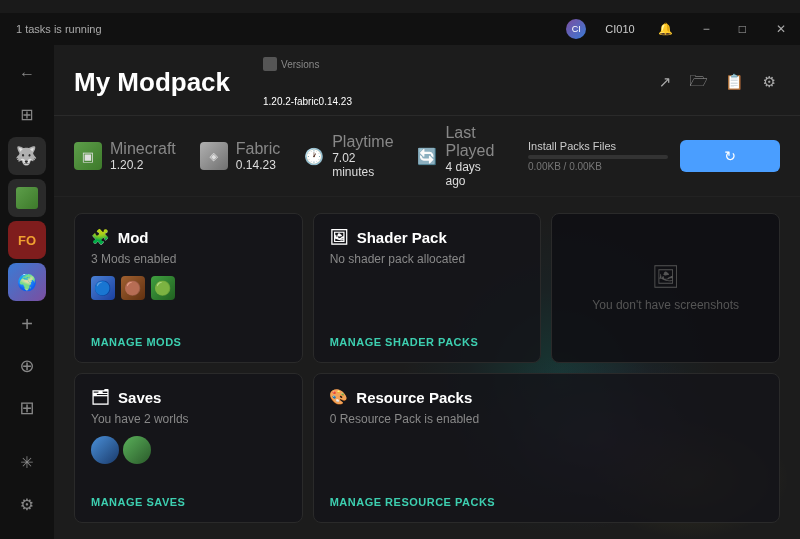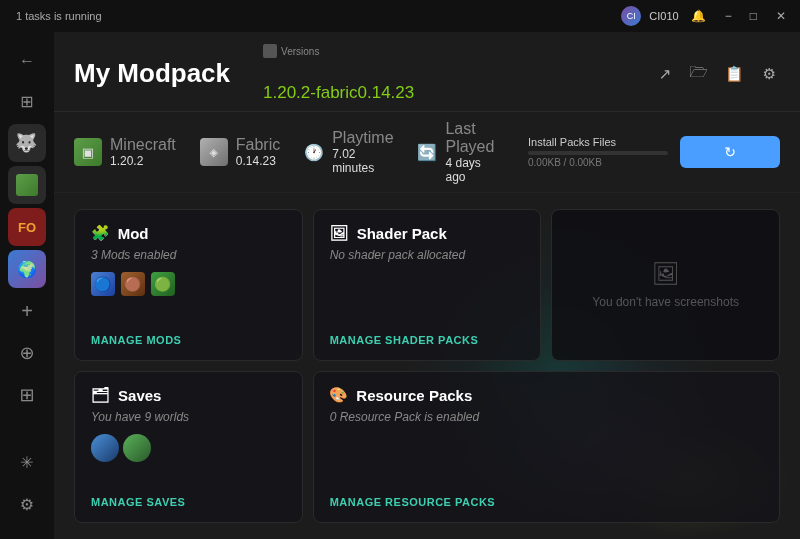--- a/index.html
+++ b/index.html
@@ -14,22 +14,23 @@
       flex-direction: column;
     }
     
     .title-bar {
       height: 32px;
       background: #111;
       display: flex;
       align-items: center;
       justify-content: flex-end;
       padding: 0 8px;
-      gap: 8px;
+      gap: 19px;
       flex-shrink: 0;
+      margin-top: 13px;
     }
     .title-bar-task {
       font-size: 11px;
       color: #aaa;
       margin-right: auto;
       margin-left: 8px;
     }
     .title-bar-avatar {
       width: 20px;
       height: 20px;
@@ -125,22 +126,22 @@
       gap: 25px;
     }
     .header-version-label {
       font-size: 10px;
       color: #888;
       display: flex;
       align-items: center;
       gap: 4px;
     }
     .header-version-value {
-      font-size: 17px;
-      color: #84cc16;
+      font-size: 10px;
+      color: #ffffff;
       font-weight: 500;
     }
     .header-actions {
       margin-left: auto;
       display: flex;
       gap: 10px;
       align-items: center;
     }
     .header-action-btn {
       color: #aaa;
@@ -289,21 +290,20 @@
       font-size: 15px;
       font-weight: 600;
       color: #fff;
       display: flex;
       align-items: center;
       gap: 8px;
     }
     .card-subtitle {
       font-size: 12px;
       color: #888;
-      font-style: italic;
     }
     .card-icons {
       display: flex;
       gap: 6px;
       margin-top: 4px;
     }
     .mod-icon {
       width: 24px;
       height: 24px;
       border-radius: 4px;
@@ -514,21 +514,21 @@
         <div class="card card-screenshot">
           <span class="screenshot-icon">🖼</span>
           <span>You don't have screenshots</span>
         </div>
 
         <div class="card">
           <div class="card-title">
             <span>🗂</span>
             <span>Saves</span>
           </div>
-          <span class="card-subtitle">You have 9 worlds</span>
+          <span class="card-subtitle">You have 2 worlds</span>
           <div class="world-icons">
             <div class="world-icon world-1"></div>
             <div class="world-icon world-2"></div>
           </div>
           <span class="card-manage-link">MANAGE SAVES</span>
         </div>
 
         <div class="card" style="grid-column: span 2;">
           <div class="card-title">
             <span>🎨</span>

